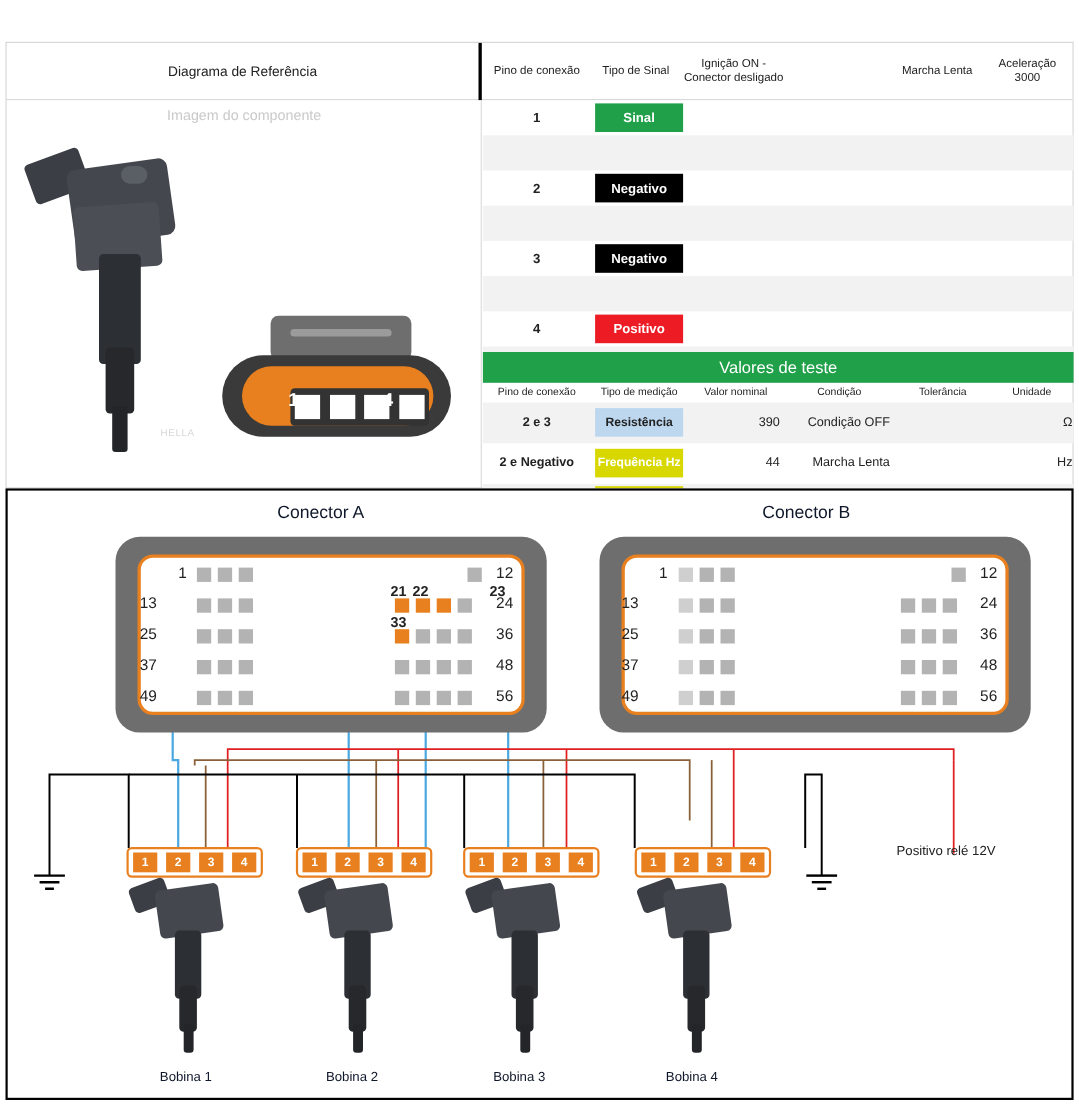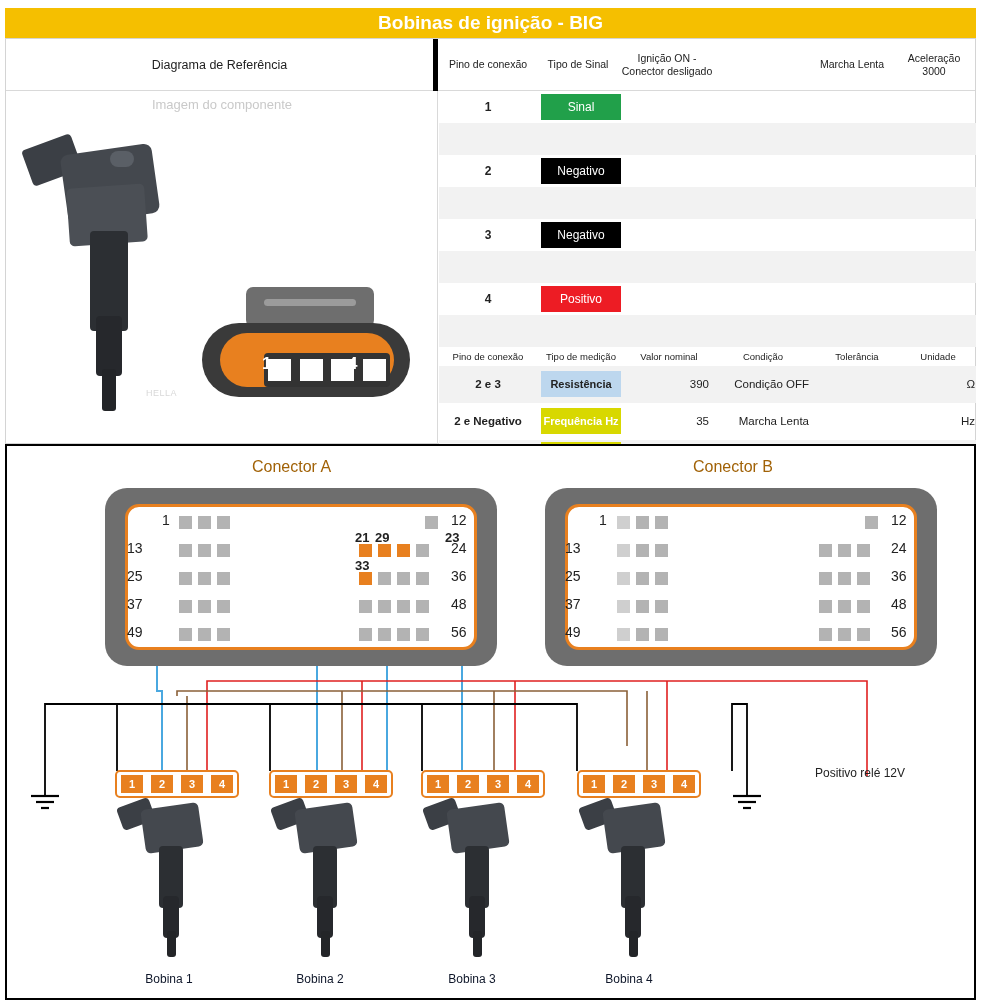--- a/index.html
+++ b/index.html
@@ -10,21 +10,21 @@
   .title-bar{position:absolute;left:5px;top:8px;width:971px;height:30px;background:#f5bf00;
     display:flex;align-items:center;justify-content:center;}
   .title-bar span{color:#ffffff;font-size:19px;font-weight:bold;}
 
   
   .top-panel{position:absolute;left:5px;top:38px;width:971px;height:406px;border:1px solid #d4d4d4;box-sizing:border-box;}
 
   
   .hdr{position:absolute;left:0;top:0;width:100%;height:52px;border-bottom:1px solid #d9d9d9;box-sizing:border-box;}
   .hdr-ref{position:absolute;left:0;top:0;width:432px;height:52px;display:flex;align-items:center;justify-content:center;
-     font-size:12.5px;color:#222;border-right:5px solid #000000;box-sizing:border-box;}
+     font-size:12.5px;color:#222;border-right:3px solid #000000;box-sizing:border-box;}
   .hdr-cell{position:absolute;top:0;height:52px;display:flex;align-items:center;justify-content:center;text-align:center;
      font-size:10.5px;color:#222;line-height:1.25;box-sizing:border-box;padding:0 2px;}
 
   
   .img-area{position:absolute;left:0;top:52px;width:432px;height:353px;border-right:1px solid #d9d9d9;box-sizing:border-box;}
   .img-caption{position:absolute;left:0;top:6px;width:432px;text-align:center;color:#c9c9c9;font-size:13px;}
   .img-watermark{position:absolute;font-size:9px;color:#d8d8d8;letter-spacing:.5px;}
 
   
   .coil{position:absolute;}
@@ -43,38 +43,38 @@
      display:flex;align-items:center;justify-content:space-between;padding:0 4px;box-sizing:border-box;}
   .conn-pins i{display:block;width:23px;height:22px;background:#fff;}
   .conn-num{position:absolute;color:#fff;font-size:17px;font-weight:bold;}
 
   
   .rtable{position:absolute;left:433px;top:52px;width:537px;height:353px;}
   .rrow{position:absolute;left:0;width:537px;height:32px;}
   .rrow.alt{background:#f2f2f2;}
   .cpin{position:absolute;left:0;width:98px;text-align:center;font-size:12px;font-weight:bold;line-height:32px;}
   .ctype{position:absolute;left:102px;width:80px;height:26px;top:3px;display:flex;align-items:center;justify-content:center;
-     font-size:12px;font-weight:normal;}
+     font-size:12px;font-weight:bold;}
   .cval{position:absolute;text-align:center;font-size:11.5px;line-height:32px;}
 
   
   .teste-band{position:absolute;left:433px;top:281px;width:537px;height:28px;background:#21a04a;
      display:flex;align-items:center;justify-content:center;color:#fff;font-size:15px;}
   .teste-hdr{position:absolute;left:433px;top:309px;width:537px;height:18px;}
   .teste-hdr div{position:absolute;text-align:center;font-size:9.5px;color:#222;line-height:18px;}
   .trow{position:absolute;left:433px;width:537px;height:37px;}
   .trow.alt{background:#f2f2f2;}
   .tpin{position:absolute;left:0;width:98px;text-align:center;font-size:11.5px;font-weight:bold;line-height:37px;}
   .tmeas{position:absolute;left:102px;top:5px;width:80px;height:26px;display:flex;align-items:center;justify-content:center;
      font-size:11px;font-weight:bold;}
   .tval{position:absolute;text-align:right;font-size:11.5px;line-height:37px;}
 
   
   .bottom-panel{position:absolute;left:5px;top:444px;width:971px;height:556px;border:2px solid #000;box-sizing:border-box;background:#fff;}
-  .conn-title{position:absolute;font-size:16px;color:#a16207;}
+  .conn-title{position:absolute;font-size:16px;color:#0f172a;}
 
   .big-conn{position:absolute;width:392px;height:178px;background:#6e6e6e;border-radius:22px;}
   .big-conn .inner{position:absolute;left:20px;top:16px;width:352px;height:146px;border:3px solid #e8801f;border-radius:14px;box-sizing:border-box;background:#fff;}
   .pinblk{position:absolute;display:flex;gap:6px;}
   .pinblk i{display:block;width:13px;height:13px;background:#b3b3b3;}
   .pinblk i.lt{background:#cfcfcf;}
   .pinblk i.hl{background:#e8801f;}
   .rowlbl{position:absolute;font-size:14px;color:#222;}
   .rowlbl.b{font-weight:bold;font-size:13px;}
 
@@ -86,23 +86,20 @@
   .coil-label{position:absolute;font-size:12px;color:#0f172a;text-align:center;width:120px;}
   .pos-label{position:absolute;font-size:12px;color:#222;}
 
   svg.wires{position:absolute;left:0;top:0;width:100%;height:100%;pointer-events:none;}
 </style>
 </head>
 <body>
 
 <div id="page">
 
-  <div class="title-bar">
-    <span>Bobinas de ignição - BIG</span>
-  </div>
 
   <div class="top-panel">
 
     <div class="hdr">
       <div class="hdr-ref">Diagrama de Referência</div>
       <div class="hdr-cell" style="left:433px;width:98px;">Pino de conexão</div>
       <div class="hdr-cell" style="left:531px;width:82px;">Tipo de Sinal</div>
       <div class="hdr-cell" style="left:613px;width:96px;">Ignição ON - Conector desligado</div>
       <div class="hdr-cell" style="left:805px;width:82px;">Marcha Lenta</div>
       <div class="hdr-cell" style="left:887px;width:82px;">Aceleração 3000</div>
@@ -168,20 +165,23 @@
       <div class="rrow alt" style="top:160px;"></div>
 
       <div class="rrow" style="top:192px;">
         <div class="cpin">4</div>
         <div class="ctype" style="background:#ed1c24;color:#fff;">Positivo</div>
 
       </div>
       <div class="rrow alt" style="top:224px;"></div>
     </div>
 
+    <div class="teste-band">
+      <span>Valores de teste</span>
+    </div>
 
     <div class="teste-hdr">
       <div style="left:0px;width:98px;">Pino de conexão</div>
       <div style="left:102px;width:80px;">Tipo de medição</div>
       <div style="left:190px;width:80px;">Valor nominal</div>
       <div style="left:278px;width:92px;">Condição</div>
       <div style="left:378px;width:80px;">Tolerância</div>
       <div style="left:462px;width:74px;">Unidade</div>
     </div>
 
@@ -190,21 +190,21 @@
       <div class="tmeas" style="background:#bdd7ee;color:#222;">Resistência</div>
       <div class="tval" style="left:190px;width:80px;">390</div>
       <div class="tval" style="left:278px;width:92px;">Condição OFF</div>
       <div class="tval" style="left:378px;width:80px;"></div>
       <div class="tval" style="left:462px;width:74px;">Ω</div>
     </div>
 
     <div class="trow" style="top:364px;">
       <div class="tpin">2 e  Negativo</div>
       <div class="tmeas" style="background:#d8d800;color:#fff;">Frequência Hz</div>
-      <div class="tval" style="left:190px;width:80px;">35</div>
+      <div class="tval" style="left:190px;width:80px;">44</div>
       <div class="tval" style="left:278px;width:92px;">Marcha Lenta</div>
       <div class="tval" style="left:378px;width:80px;"></div>
       <div class="tval" style="left:462px;width:74px;">Hz</div>
     </div>
 
     <div class="trow alt" style="top:401px;height:30px;">
       <div class="tpin" style="line-height:30px;">2 e Negativo</div>
       <div class="tmeas" style="background:#d8d800;color:#fff;top:2px;">Frequência HZ</div>
       <div class="tval" style="left:190px;width:80px;line-height:30px;">125</div>
       <div class="tval" style="left:278px;width:92px;line-height:30px;">Aceleração 3000</div>
@@ -317,21 +317,21 @@
         <i></i>
       </div>
     <div class="pinblk" style="left:352px;top:182px;">
         <i></i>
         <i></i>
         <i></i>
         <i></i>
       </div>
 
     <div class="rowlbl b" style="left:348px;top:84px;">21</div>
-    <div class="rowlbl b" style="left:368px;top:84px;">29</div>
+    <div class="rowlbl b" style="left:368px;top:84px;">22</div>
     <div class="rowlbl b" style="left:390px;top:84px;margin-left:48px;">23</div>
     <div class="rowlbl b" style="left:348px;top:112px;">33</div>
 
     <div class="big-conn" style="left:538px;top:42px;">
       <div class="inner"></div>
     </div>
     <div class="rowlbl" style="left:592px;top:66px;">1</div>
     <div class="rowlbl" style="left:558px;top:94px;">13</div>
     <div class="rowlbl" style="left:558px;top:122px;">25</div>
     <div class="rowlbl" style="left:558px;top:150px;">37</div>

